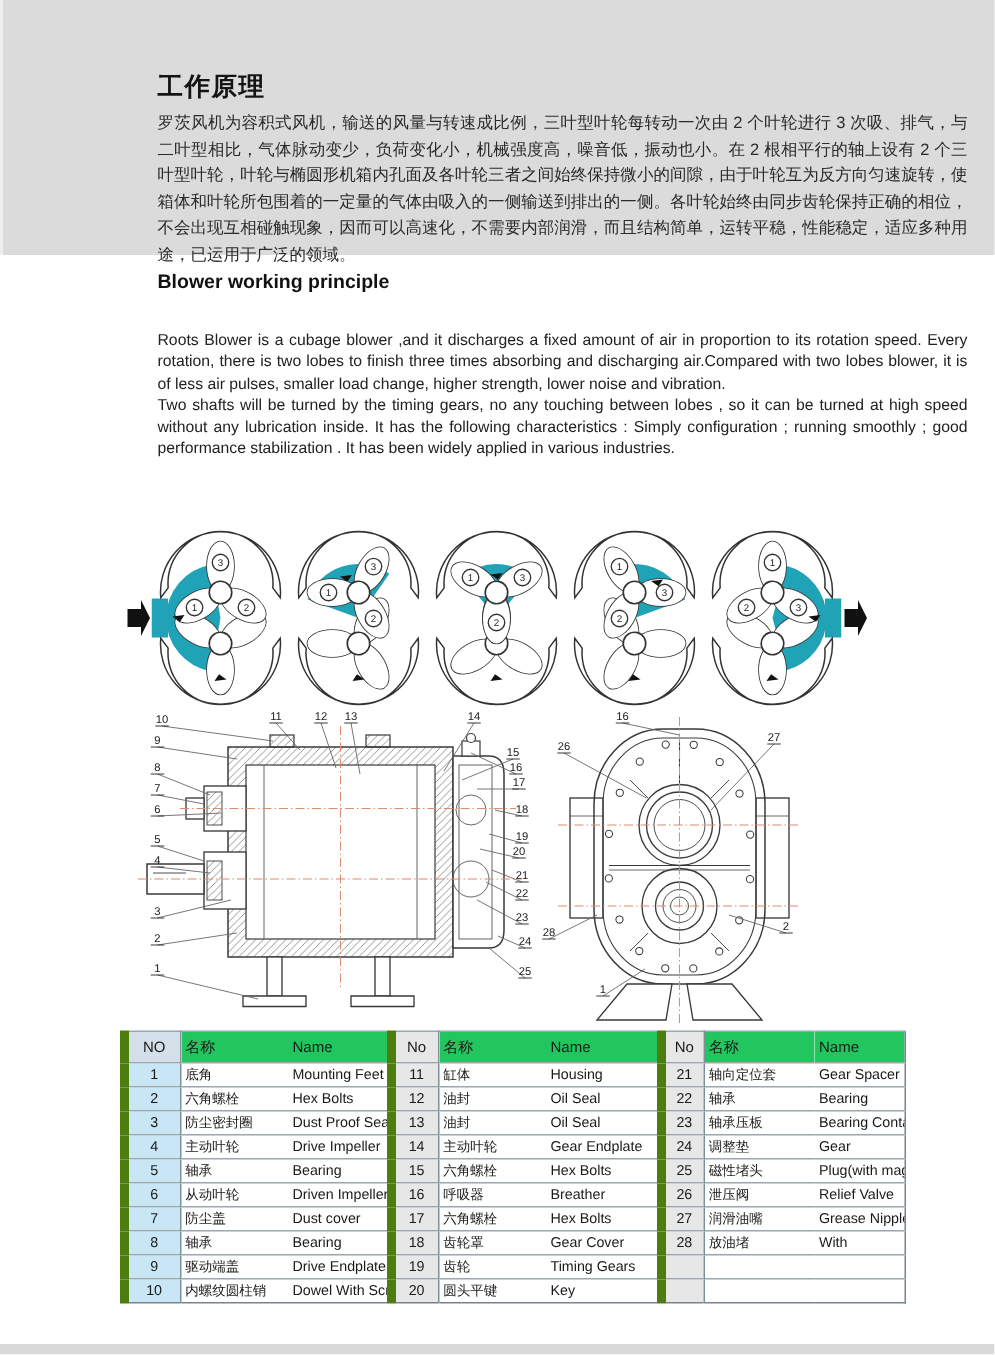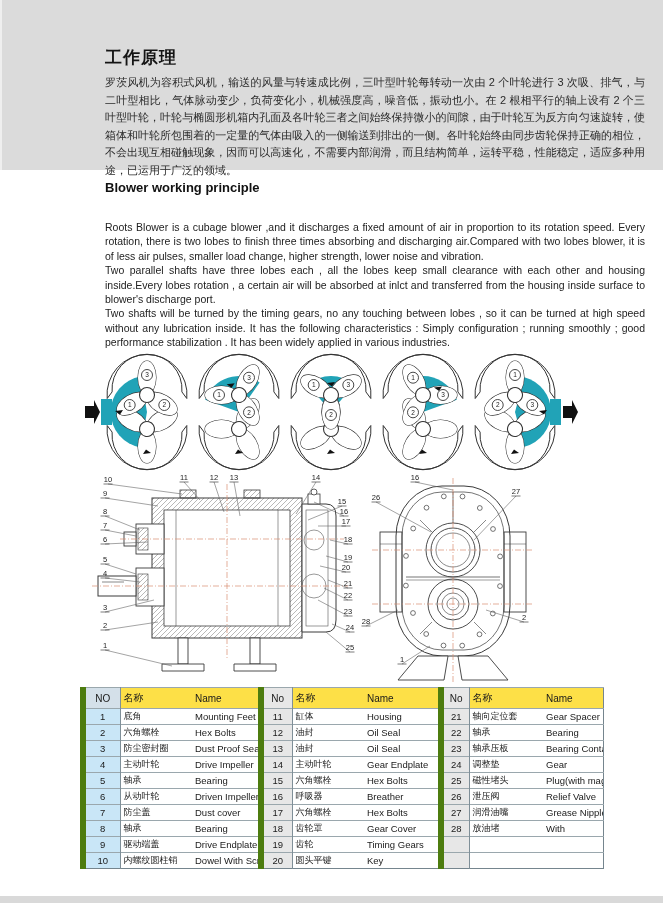--- a/index.html
+++ b/index.html
@@ -19,39 +19,38 @@
   .stages-row{position:absolute;left:83px;top:346px;width:500px;height:132px;display:flex;align-items:center;}
   .stages-row svg{display:block;flex:0 0 auto;}
   .drawing{position:absolute;}
   #side-view{left:92px;top:470px;}
   #end-view{left:358px;top:470px;}
   svg text.co{font-family:"Liberation Sans","DejaVu Sans",sans-serif;font-size:7.5px;fill:#222;text-anchor:middle;}
   svg text.badge{font-family:"Liberation Sans","DejaVu Sans",sans-serif;font-size:6.5px;fill:#222;text-anchor:middle;}
   table.parts{position:absolute;left:80px;top:687px;width:520px;border-collapse:collapse;table-layout:fixed;
     border:1.5px solid #75858e;font-size:9.5px;color:#1a1a1a;background:#fff;}
   table.parts td,table.parts th{border-top:1px solid #9aa7ad;padding:0 3px;height:15px;overflow:hidden;white-space:nowrap;font-weight:normal;text-align:left;}
-  table.parts thead th{background:#fde047;height:20px;font-size:10px;}
+  table.parts thead th{background:#22c55e;height:20px;font-size:10px;}
   table.parts .c-no{text-align:center;border-left:6px solid #4d7c0f;border-right:1px solid #7f8f98;background:#c9e6f7;}
   table.parts .c-no.alt{background:#e7e7e7;}
   table.parts thead .c-no{background:#d4e0e9;}
   table.parts .zh{font-size:9px;}
 </style>
 </head>
 <body>
 
 <div class="gray-top"></div>
 <div class="bottom-strip"></div>
 
 <div class="zh-title">工作原理</div>
 <div class="zh-para">罗茨风机为容积式风机，输送的风量与转速成比例，三叶型叶轮每转动一次由 2 个叶轮进行 3 次吸、排气，与二叶型相比，气体脉动变少，负荷变化小，机械强度高，噪音低，振动也小。在 2 根相平行的轴上设有 2 个三叶型叶轮，叶轮与椭圆形机箱内孔面及各叶轮三者之间始终保持微小的间隙，由于叶轮互为反方向匀速旋转，使箱体和叶轮所包围着的一定量的气体由吸入的一侧输送到排出的一侧。各叶轮始终由同步齿轮保持正确的相位，不会出现互相碰触现象，因而可以高速化，不需要内部润滑，而且结构简单，运转平稳，性能稳定，适应多种用途，已运用于广泛的领域。</div>
 
 <div class="en-title">Blower working principle</div>
 <div class="en-paras">
   <p>Roots Blower is a cubage blower ,and it discharges a fixed amount of air in proportion to its rotation speed. Every rotation, there is two lobes to finish three times absorbing and discharging air.Compared with two lobes blower, it is of less air pulses, smaller load change, higher strength, lower noise and vibration.</p>
-  <p>Two parallel shafts have three lobes each , all the lobes keep small clearance with each other and housing inside.Every lobes rotation , a certain air will be absorbed at inlct and transferred from the housing inside surface to blower's discharge port.</p>
   <p>Two shafts will be turned by the timing gears, no any touching between lobes , so it can be turned at high speed without any lubrication inside. It has the following characteristics : Simply configuration ; running smoothly ; good performance stabilization . It has been widely applied in various industries.</p>
 </div>
 
 <div class="stages-row" id="stages-row">
     <svg width="18" height="132" viewBox="0 0 18 132">
       <polygon points="2,60 11,60 11,54 17,66 11,78 11,72 2,72" fill="#111"></polygon>
     </svg>
     <svg width="92" height="132" viewBox="0 0 92 132">
       <path d="M46,66 L39.7,30.5 A36,36 0 0 0 39.7,101.5 Z" fill="#21a3b7"></path>
       <rect x="0" y="53" width="11" height="26" fill="#21a3b7"></rect>

